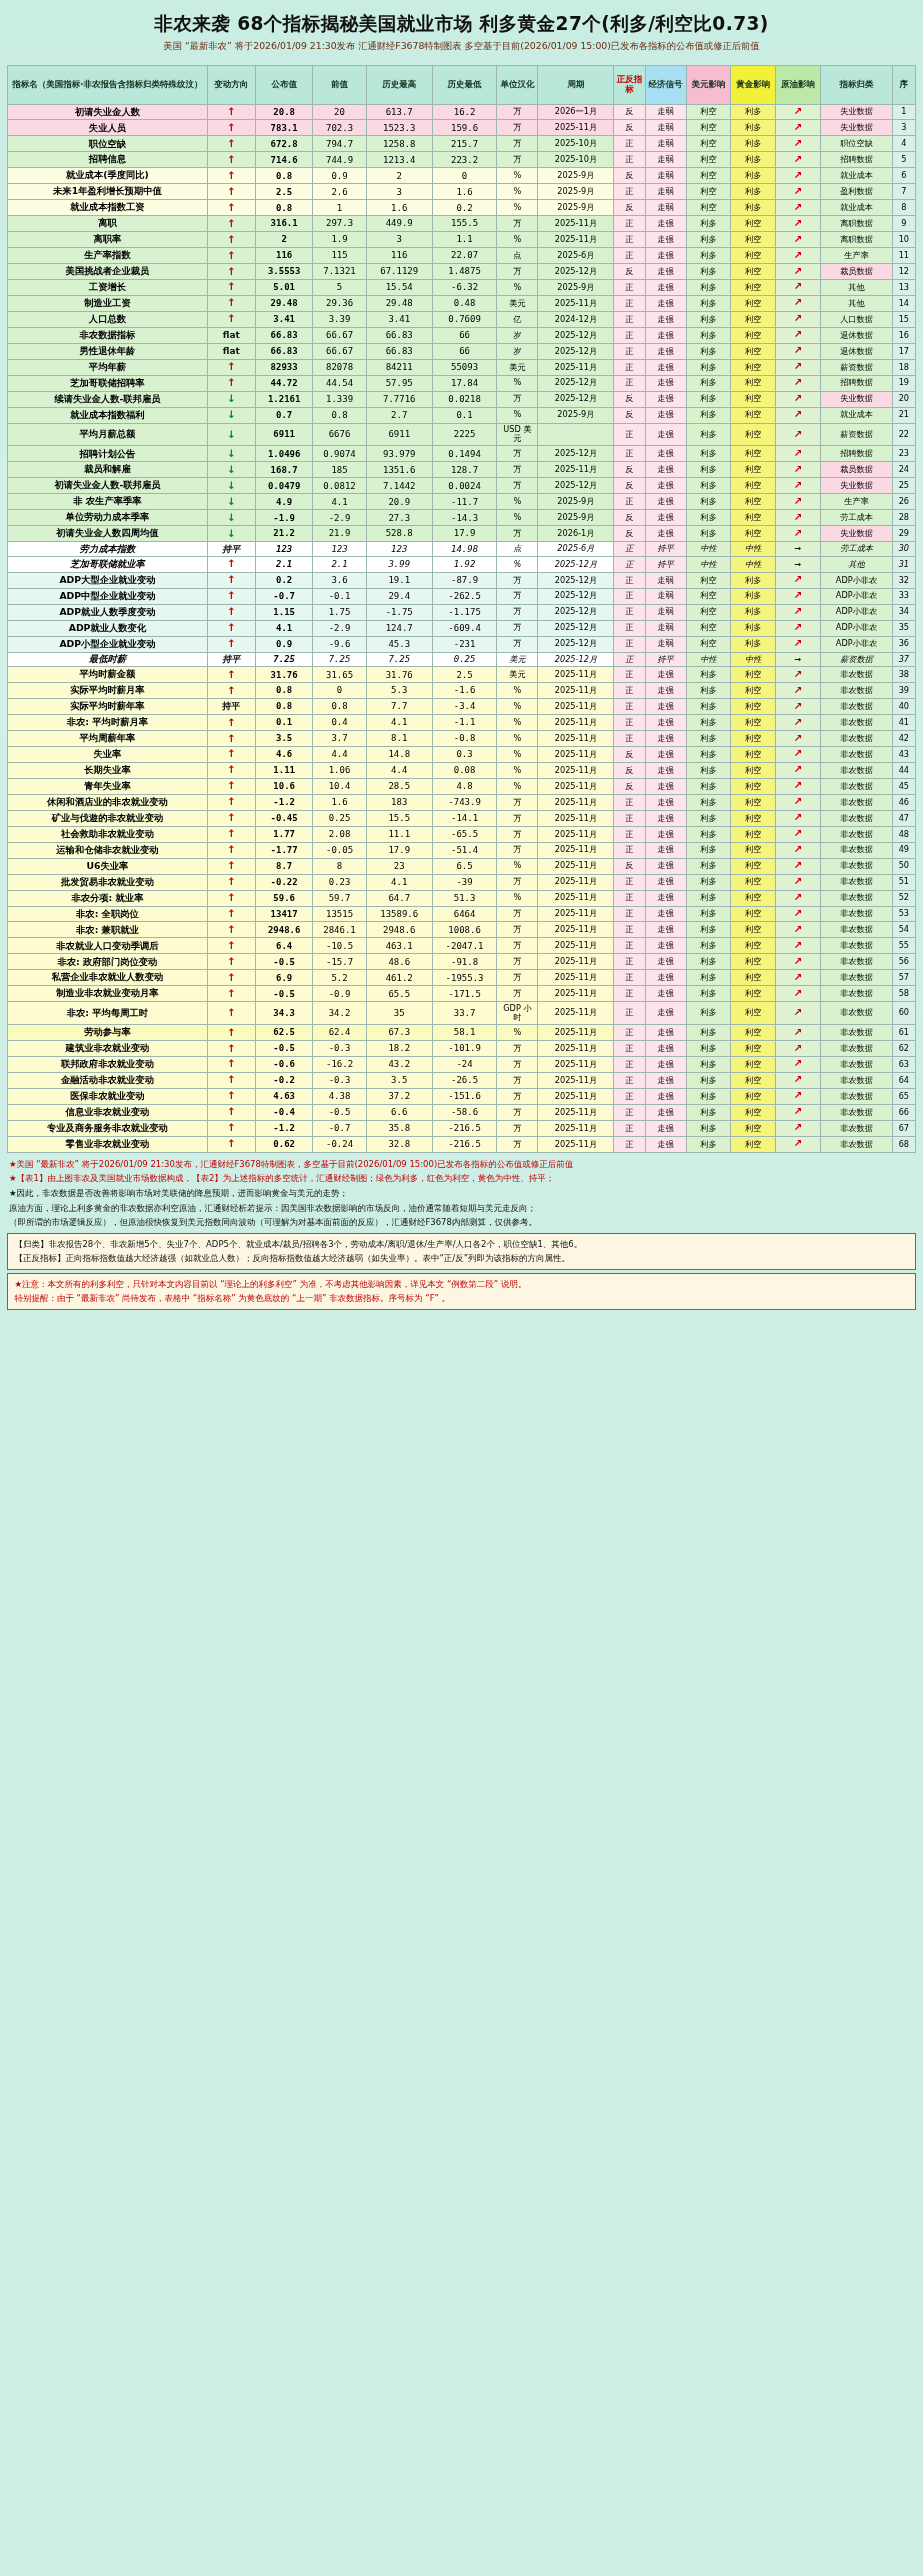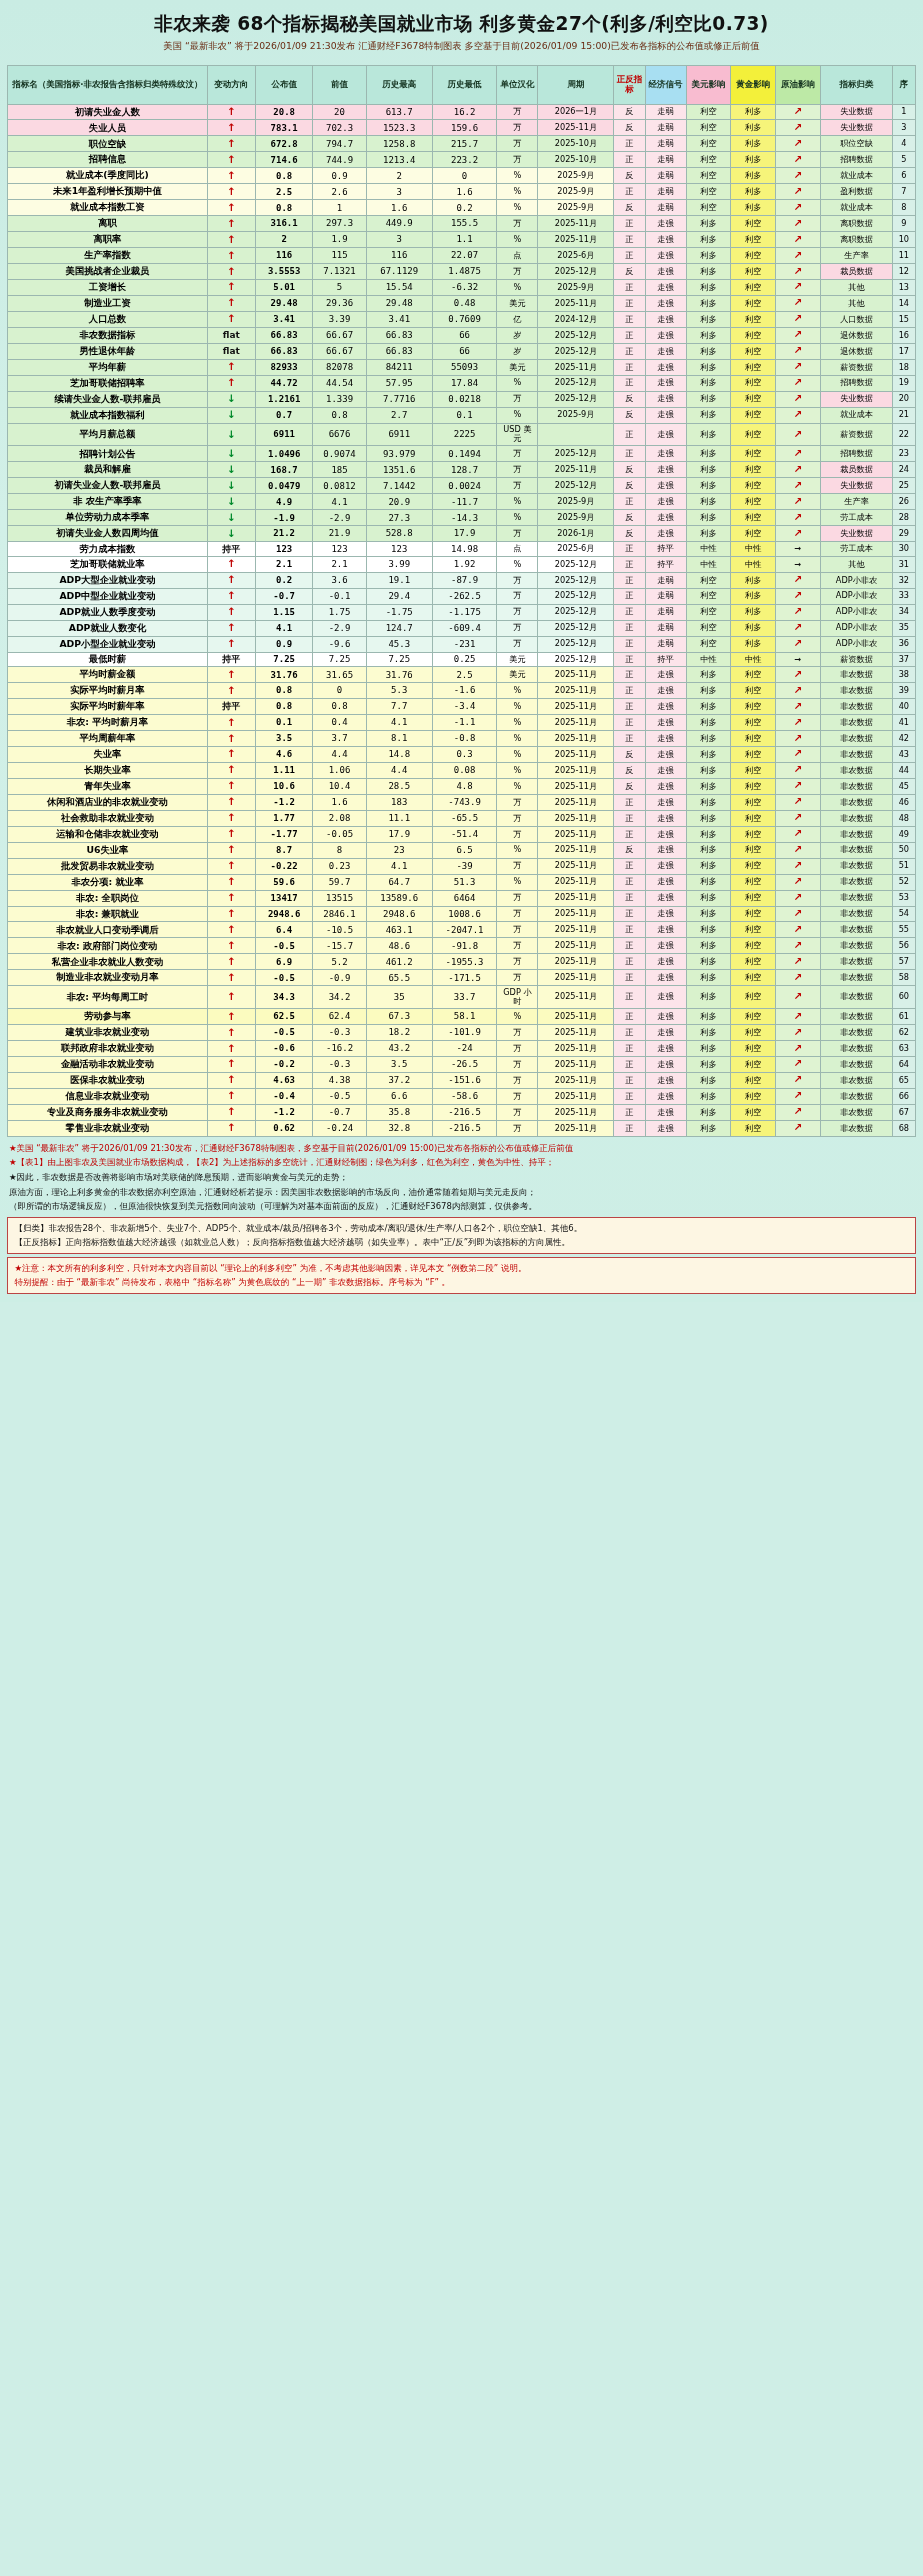--- a/index.html
+++ b/index.html
@@ -68,21 +68,21 @@
   .idx { font-size: 8.2px; background: #d8f0e8; }
   .arrow-up { color: #c00000; font-weight: bold; font-size: 10.4px; }
   .arrow-down { color: #00892b; font-weight: bold; font-size: 10.4px; }
   .flat { color: #111; font-weight: bold; font-size: 9px; }
   .rarrow { color: #111; font-weight: bold; }
   
   .bg-pink  { background: #fbd9e2; }
   .bg-green { background: #d8f2cf; }
   .bg-yellow{ background: #fbfbbf; }
   .bg-paleY { background: #fdfde2; }
-  .bg-white { background: #ffffff; }
+  .bg-white { background: #ffffff; font-style: italic; }
   .bg-mint  { background: #e6f7ef; }
   .bg-ypale { background: #fcfcd0; }
   .c-zhengB { background: #fce4ea; color:#111; }
   .c-zouqiang{ background:#fce4ea; }
   .c-liduo  { background: #d9f2cc; }
   .c-gold   { background: #f6f47a; }
   .c-oil    { background: #dff3d2; }
   .c-cls    { background: #fbd9e2; font-size: 8.2px; }
   .c-cls2   { background: #d8f2cf; font-size: 8.2px; }
   .footnotes {
@@ -893,20 +893,37 @@
           <td class="small">2025-11月</td>
           <td class="small c-zhengB">正</td>
           <td class="small c-zouqiang">走强</td>
           <td class="small c-liduo">利多</td>
           <td class="small c-gold">利空</td>
           <td class="small c-oil"><span class="arrow-up">↗</span></td>
           <td class="c-cls2">非农数据</td>
           <td class="idx">46</td>
         </tr>
         <tr class="bg-ypale">
+          <td class="name">矿业与伐遊的非农就业变动</td>
+          <td><span class="arrow-up">↑</span></td>
+          <td class="num"><b>-0.45</b></td>
+          <td class="num">0.25</td>
+          <td class="num">15.5</td>
+          <td class="num">-14.1</td>
+          <td class="small">万</td>
+          <td class="small">2025-11月</td>
+          <td class="small c-zhengB">正</td>
+          <td class="small c-zouqiang">走强</td>
+          <td class="small c-liduo">利多</td>
+          <td class="small c-gold">利空</td>
+          <td class="small c-oil"><span class="arrow-up">↗</span></td>
+          <td class="c-cls2">非农数据</td>
+          <td class="idx">47</td>
+        </tr>
+        <tr class="bg-ypale">
           <td class="name">社会救助非农就业变动</td>
           <td><span class="arrow-up">↑</span></td>
           <td class="num"><b>1.77</b></td>
           <td class="num">2.08</td>
           <td class="num">11.1</td>
           <td class="num">-65.5</td>
           <td class="small">万</td>
           <td class="small">2025-11月</td>
           <td class="small c-zhengB">正</td>
           <td class="small c-zouqiang">走强</td>

